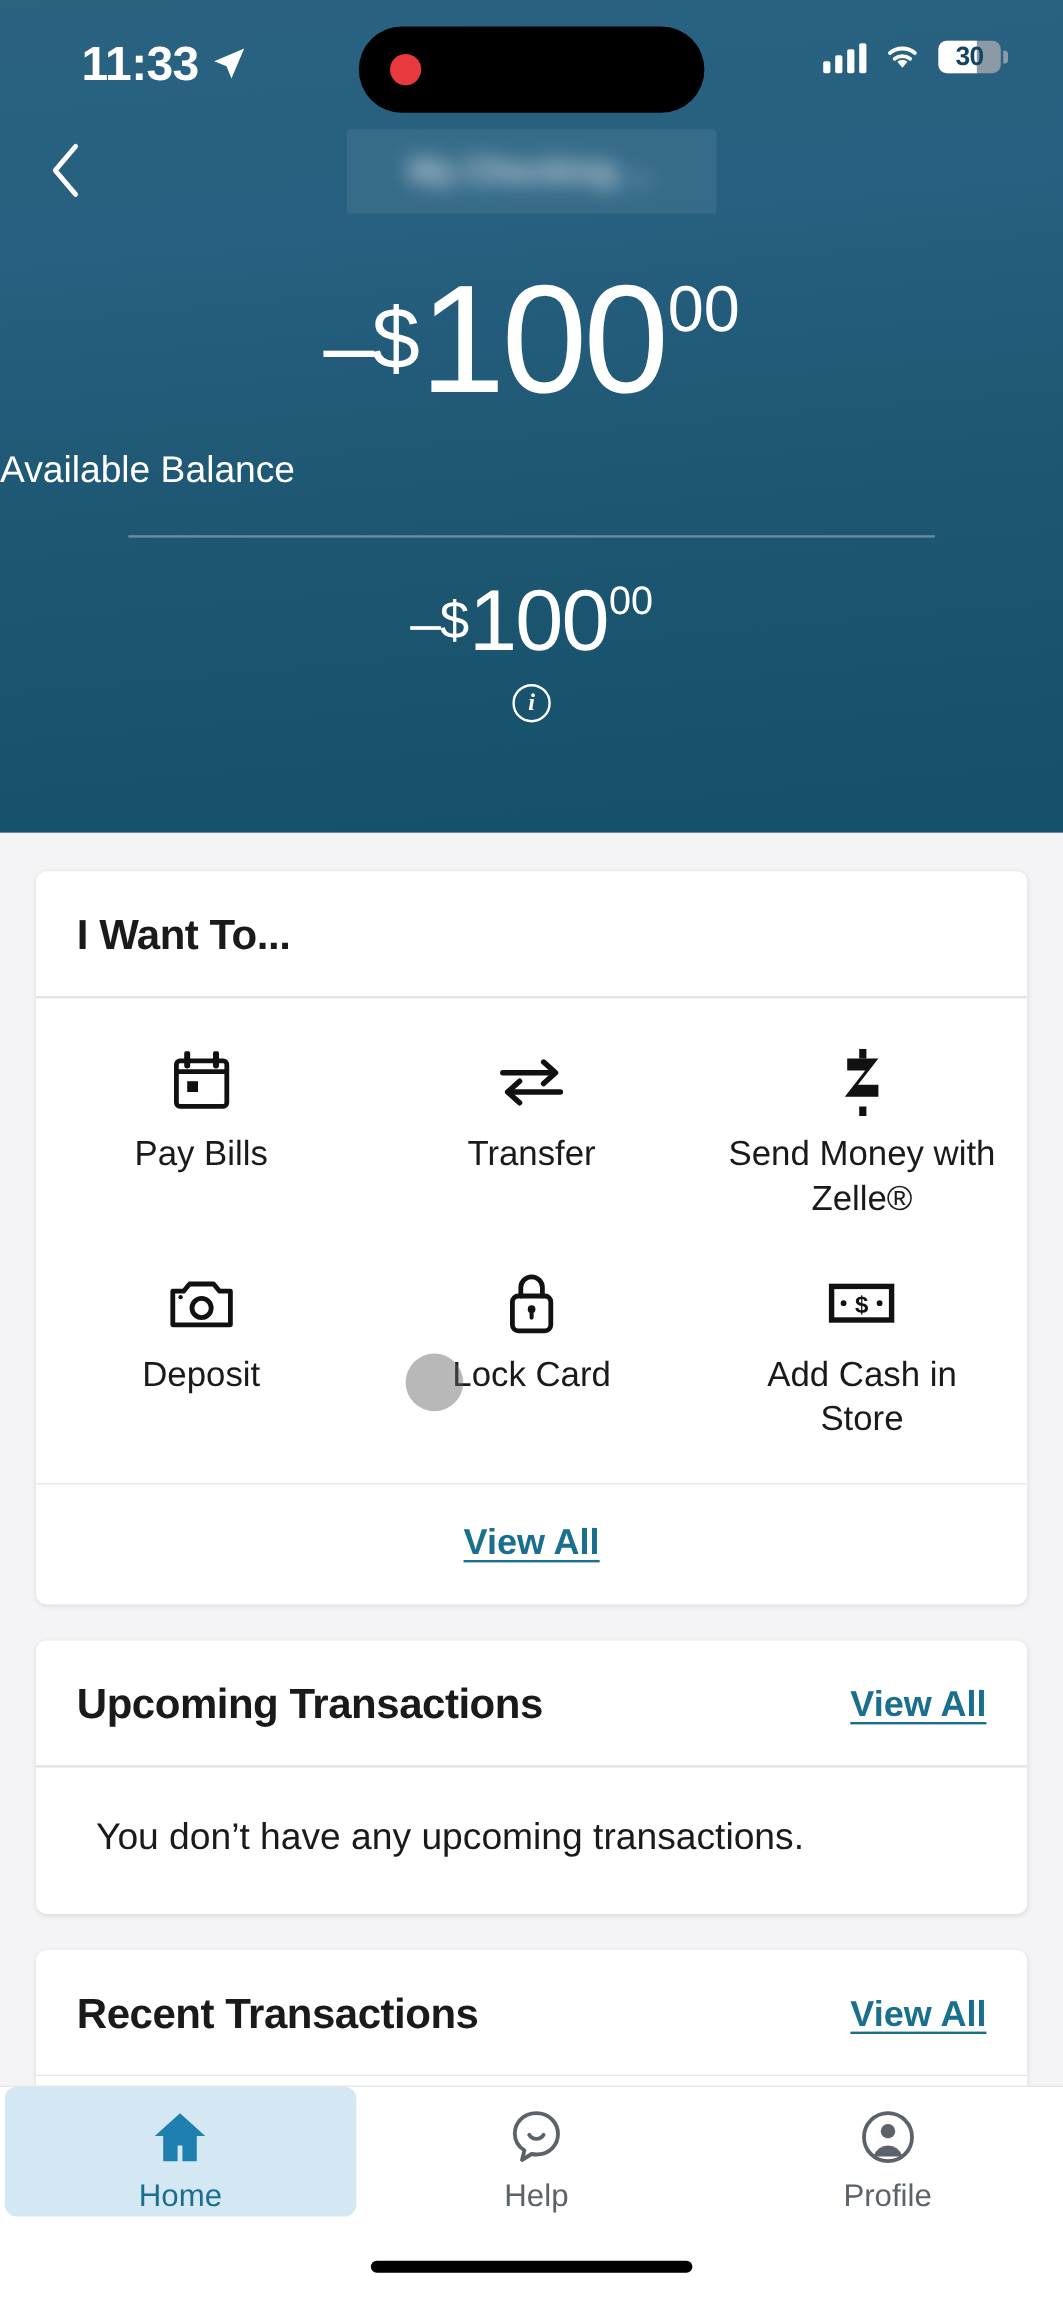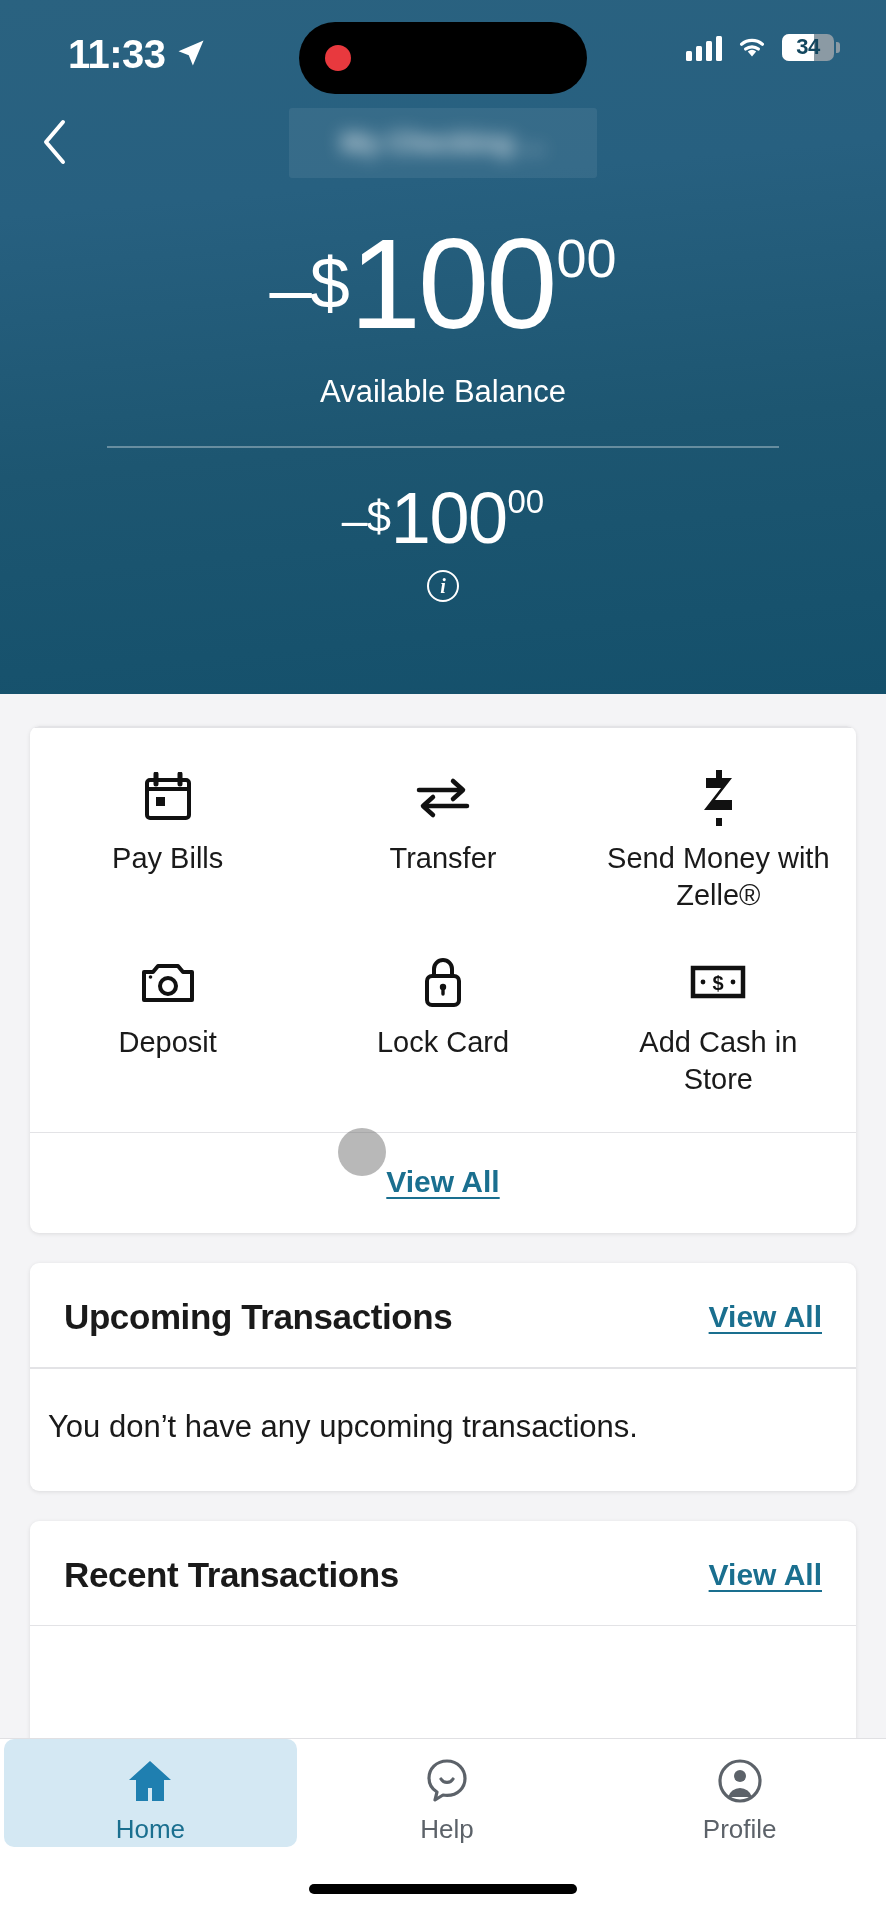--- a/index.html
+++ b/index.html
@@ -189,21 +189,20 @@
   }
   .bal-main .cents {
     font-size: 54px;
     font-weight: 300;
     vertical-align: 0.95em;
     margin-left: 2px;
   }
 
   .bal-main-label {
     margin-top: 26px;
-    text-align: center;
     color: #ffffff;
     font-size: 31px;
     font-weight: 400;
   }
 
   .bal-divider {
     margin: 36px auto 0;
     width: 672px;
     height: 2px;
     background: rgba(255,255,255,0.33);
@@ -347,21 +346,21 @@
   .tap-dot {
     position: absolute;
     width: 48px; height: 48px;
     border-radius: 50%;
     background: rgba(100,100,100,0.46);
     pointer-events: none;
     z-index: 50;
   }
 
   .empty-msg {
-    padding: 40px 18px 46px;
+    padding: 40px 50px 46px;
     font-size: 31px;
     color: #1a1a1a;
   }
 
   
   .tabbar {
     position: absolute;
     left: 0; bottom: 0;
     width: 886px;
     height: 182px;
@@ -438,21 +437,21 @@
           </div>
         <div class="wifi">
           <svg width="32" height="26" viewBox="0 0 32 26">
             <path d="M16 22.5l-4.2-5.1a6.6 6.6 0 018.4 0z" fill="#fff"></path>
             <path d="M5.6 10.2a16.2 16.2 0 0120.8 0" stroke="#fff" stroke-width="3.2" fill="none" stroke-linecap="round"></path>
             <path d="M9.6 15a10.4 10.4 0 0112.8 0" stroke="#fff" stroke-width="3.2" fill="none" stroke-linecap="round"></path>
           </svg>
         </div>
         <div class="battery">
           <div class="batt-fill"></div>
-          <div class="batt-num">34</div>
+          <div class="batt-num">30</div>
         </div>
       </div>
     </div>
 
     <div class="nav-row">
       <div class="back-btn">
         <svg width="26" height="46" viewBox="0 0 26 46">
           <path d="M22 3L5 23l17 20" stroke="#ffffff" stroke-width="4" fill="none" stroke-linecap="round" stroke-linejoin="round"></path>
         </svg>
       </div>
@@ -472,20 +471,23 @@
       <span class="sign">–</span><span class="cur">$</span><span class="amt">100</span><span class="cents">00</span>
     </div>
     <div class="bal-sub-label">
       <span class="info-icon">i</span>
     </div>
   </div>
 
   <div class="content">
 
     <div class="card first">
+      <div class="card-head">
+        <div class="card-title">I Want To...</div>
+      </div>
       <div class="card-sep"></div>
 
       <div class="actions">
 
         <div class="action">
           <div class="ic">
             <svg width="50" height="52" viewBox="0 0 50 52">
               <rect x="4" y="8" width="42" height="38" rx="3" stroke="#111" stroke-width="4" fill="none"></rect>
               <path d="M4 17h42" stroke="#111" stroke-width="4"></path>
               <path d="M13 2v10M37 2v10" stroke="#111" stroke-width="5" stroke-linecap="round"></path>

